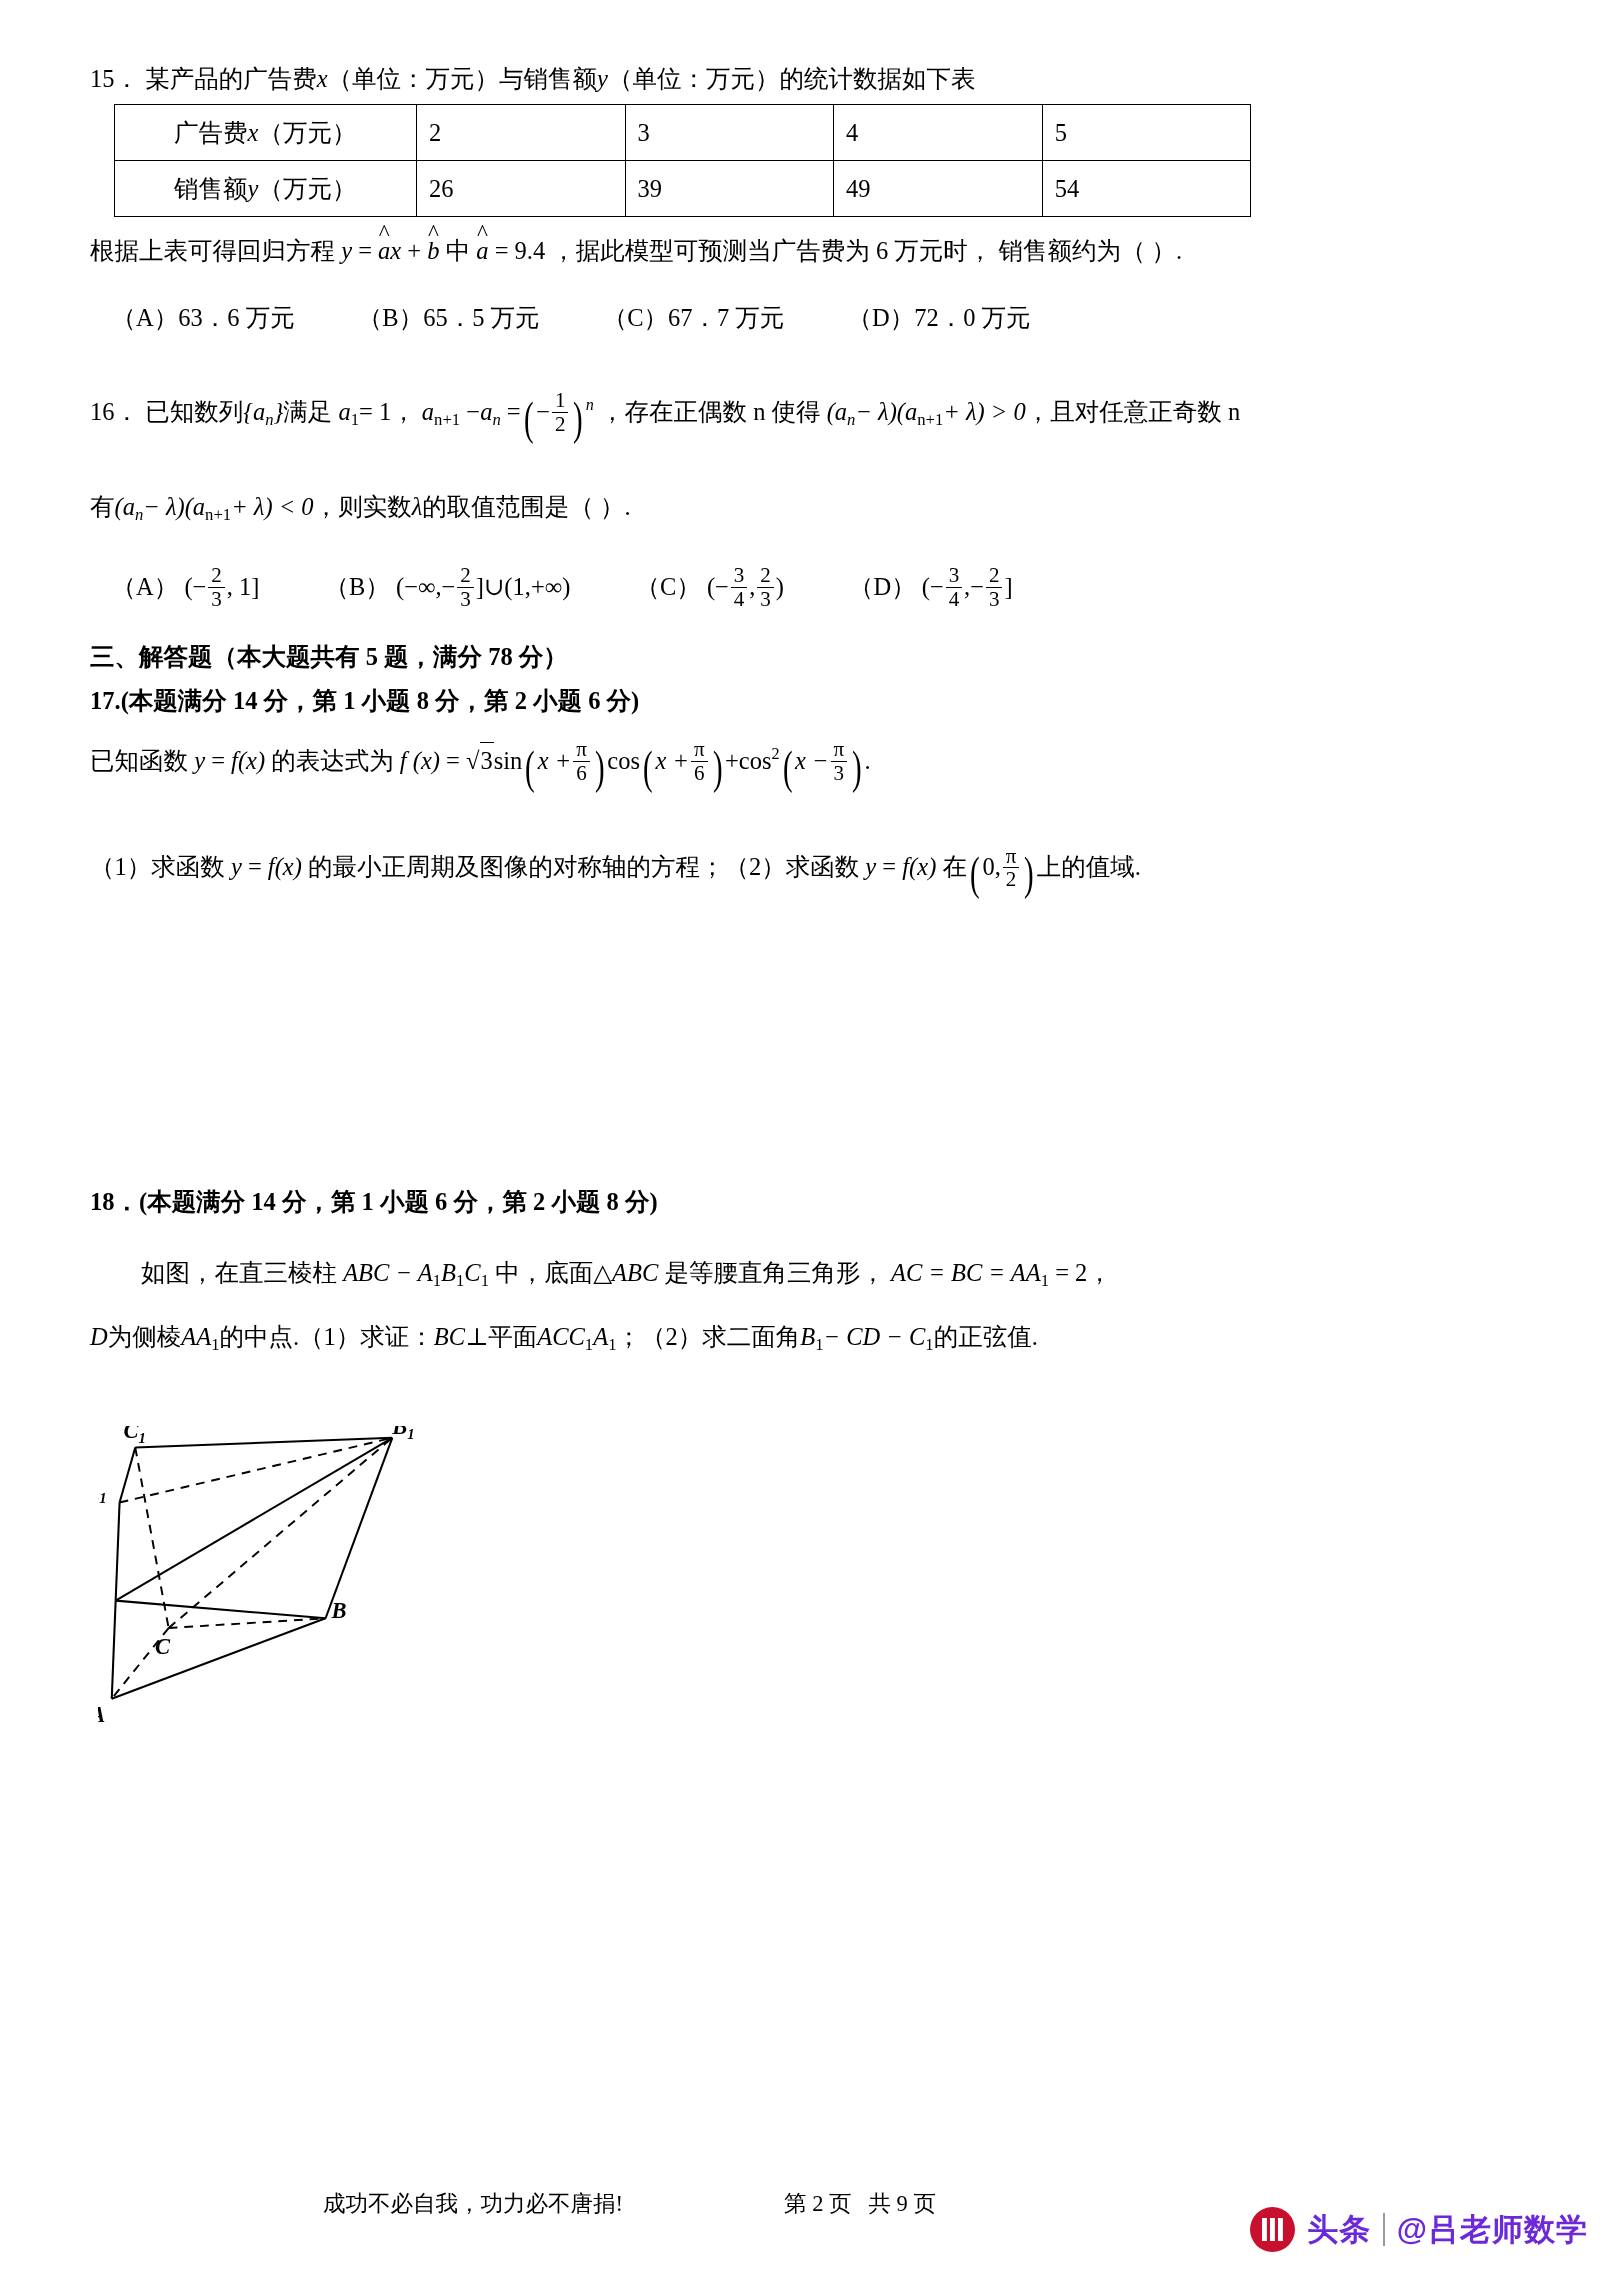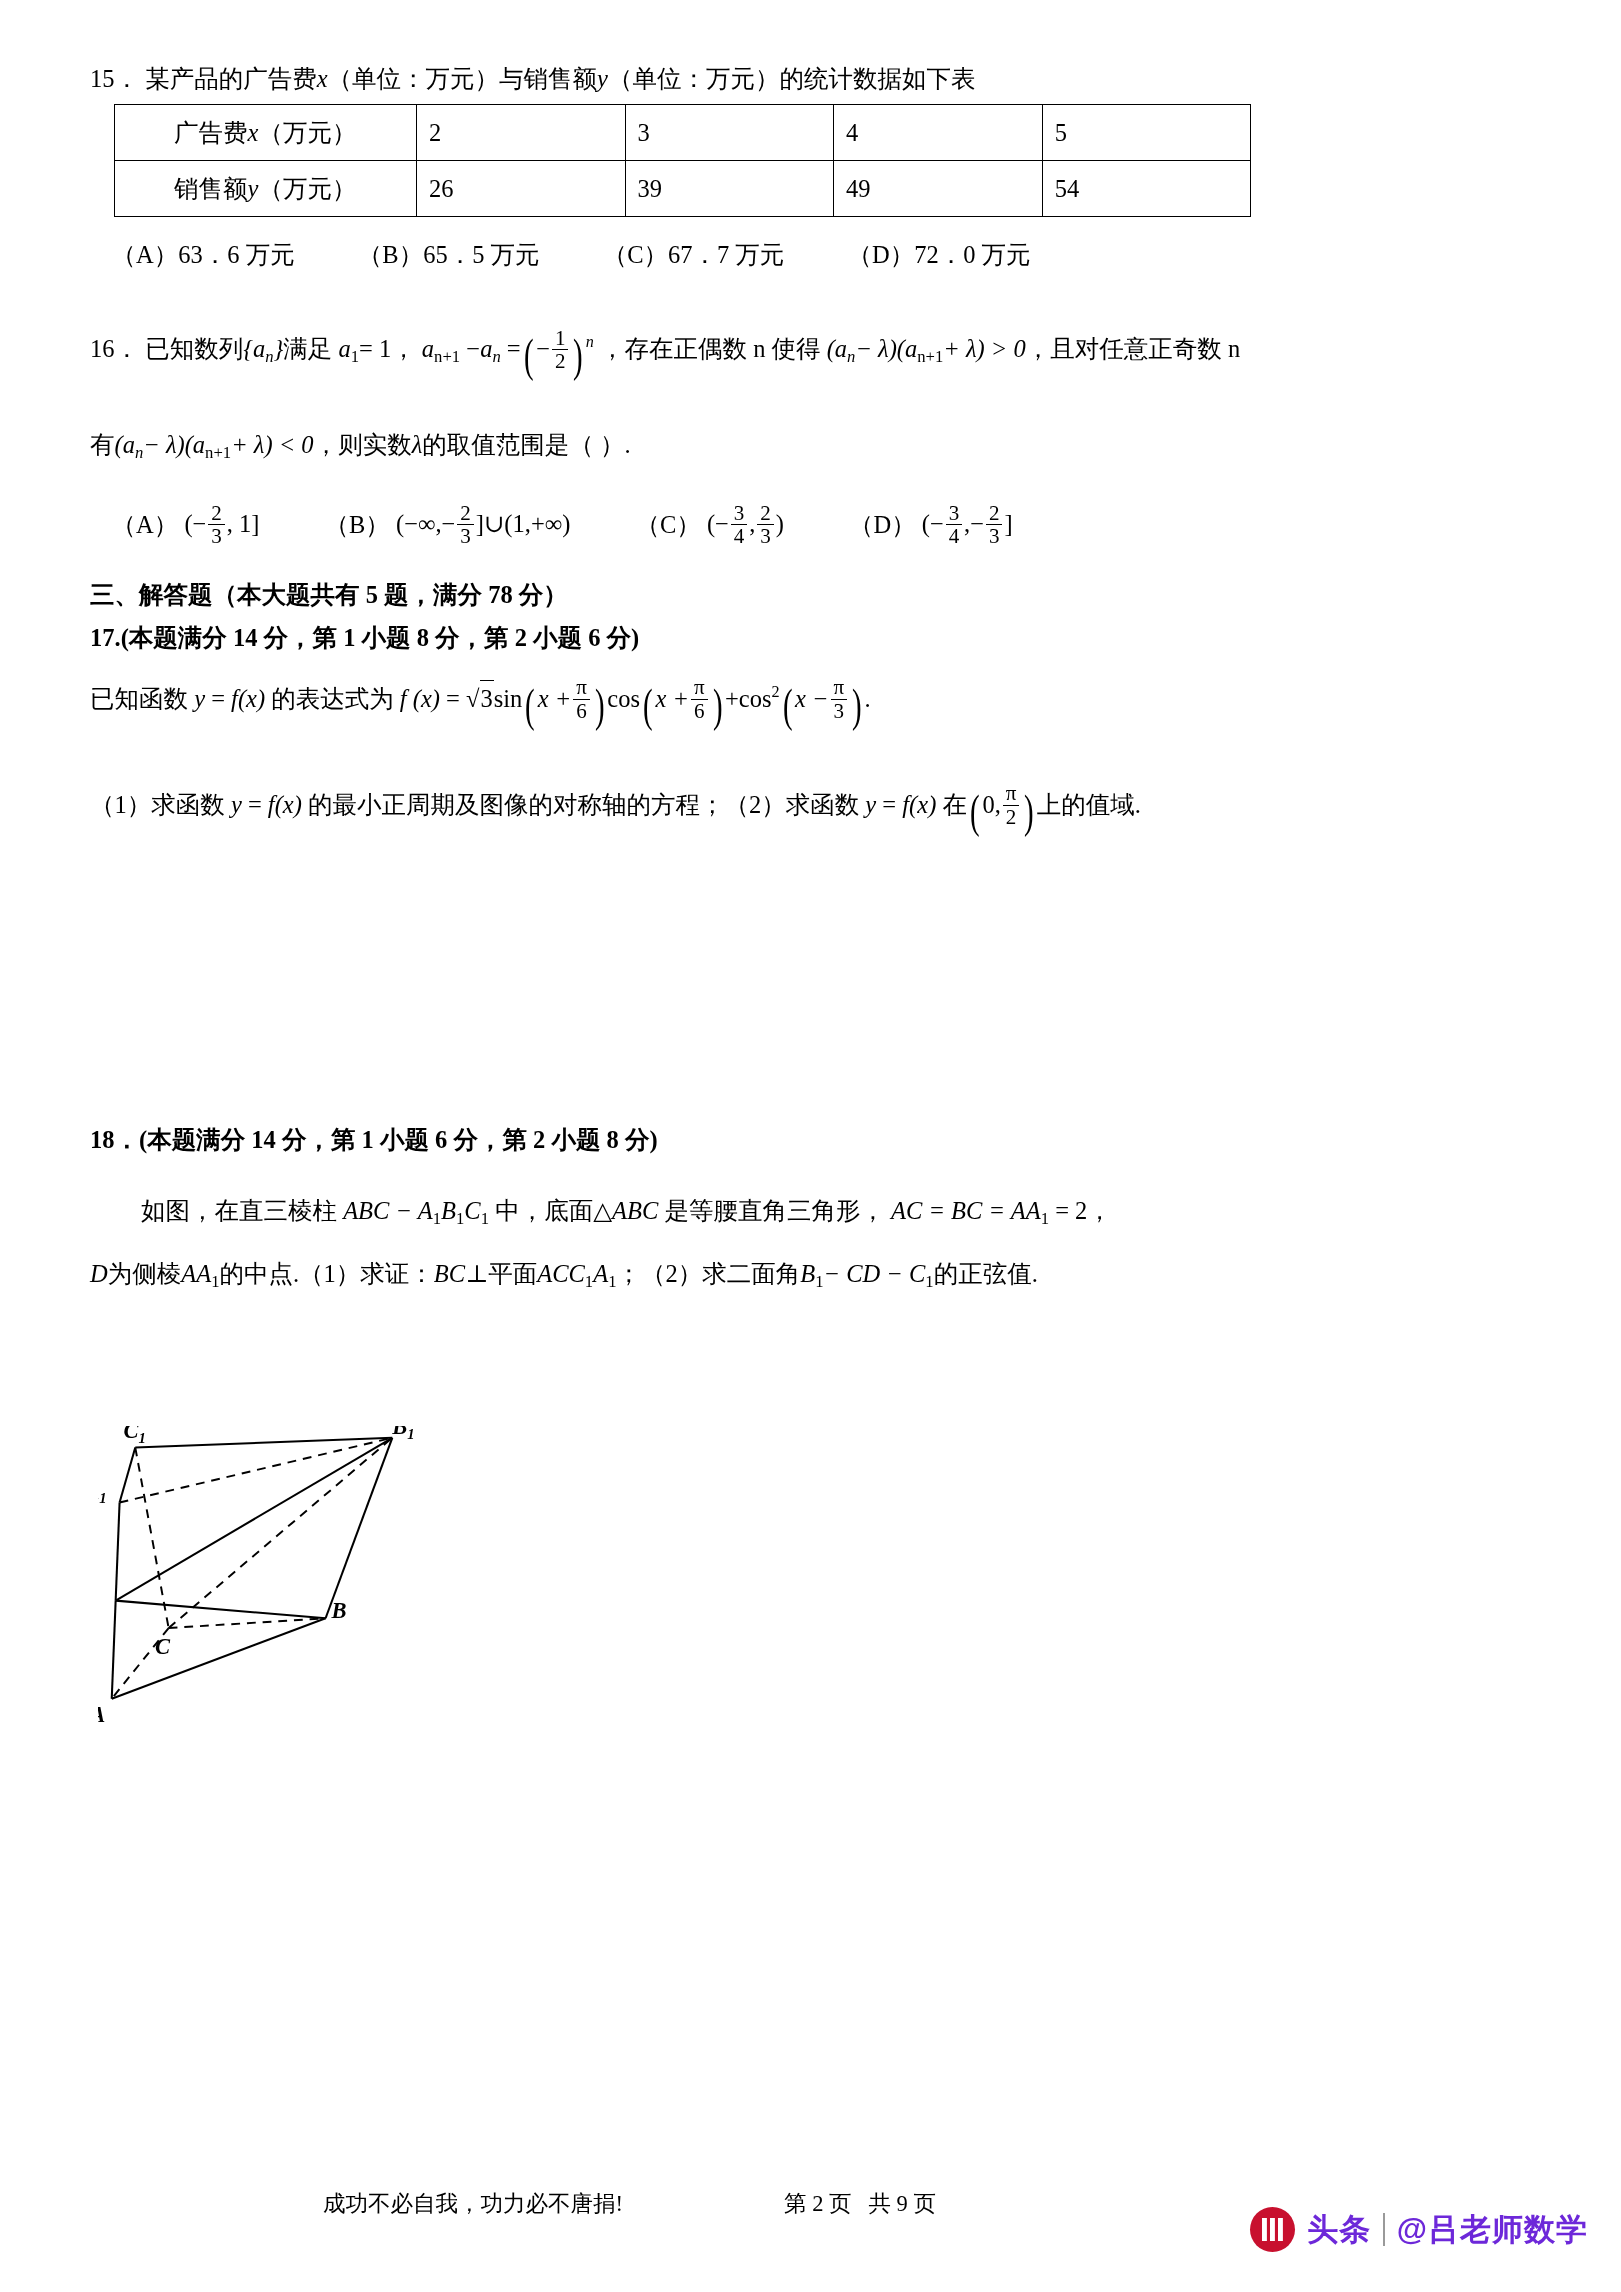--- a/index.html
+++ b/index.html
@@ -190,22 +190,34 @@
       <tr>
         <td class="hdr"><span>销售额</span><span class="mi">y</span><span>（万元）</span></td>
         <td class="val">26</td>
         <td class="val">39</td>
         <td class="val">49</td>
         <td class="val">54</td>
       </tr>
     </tbody>
       </table>
 
-
-    <div class="opts" style="margin-top:21px;">
+    <div class="line" style="margin-top:15.7px;">
+      <span>根据上表可得回归方程</span>
+      <span class="mi">y</span>
+      <span>=</span>
+      <span class="mi hat">a</span><span class="mi">x</span>
+      <span>+</span>
+      <span class="mi hat">b</span>
+      <span>中</span>
+      <span class="mi hat">a</span>
+      <span>= 9.4</span>
+      <span>，据此模型可预测当广告费为 6 万元时，  销售额约为（      ）.</span>
+    </div>
+
+    <div class="opts" style="margin-top:32px;">
       <span class="opt" style="margin-right:57px;"><span>（A）</span><span>63．6 万元</span></span>
       <span class="opt" style="margin-right:57px;"><span>（B）</span><span>65．5 万元</span></span>
       <span class="opt" style="margin-right:57px;"><span>（C）</span><span>67．7 万元</span></span>
       <span class="opt"><span>（D）</span><span>72．0 万元</span></span>
     </div>
 
     <div class="line" style="margin-top:51px;">
       <span>16．</span>
       <span>已知数列</span><span class="mi">{a</span><span class="sub">n</span><span class="mi">}</span><span>满足</span>
       <span class="mi">a</span><span class="subn">1</span><span>= 1</span><span>，</span>

